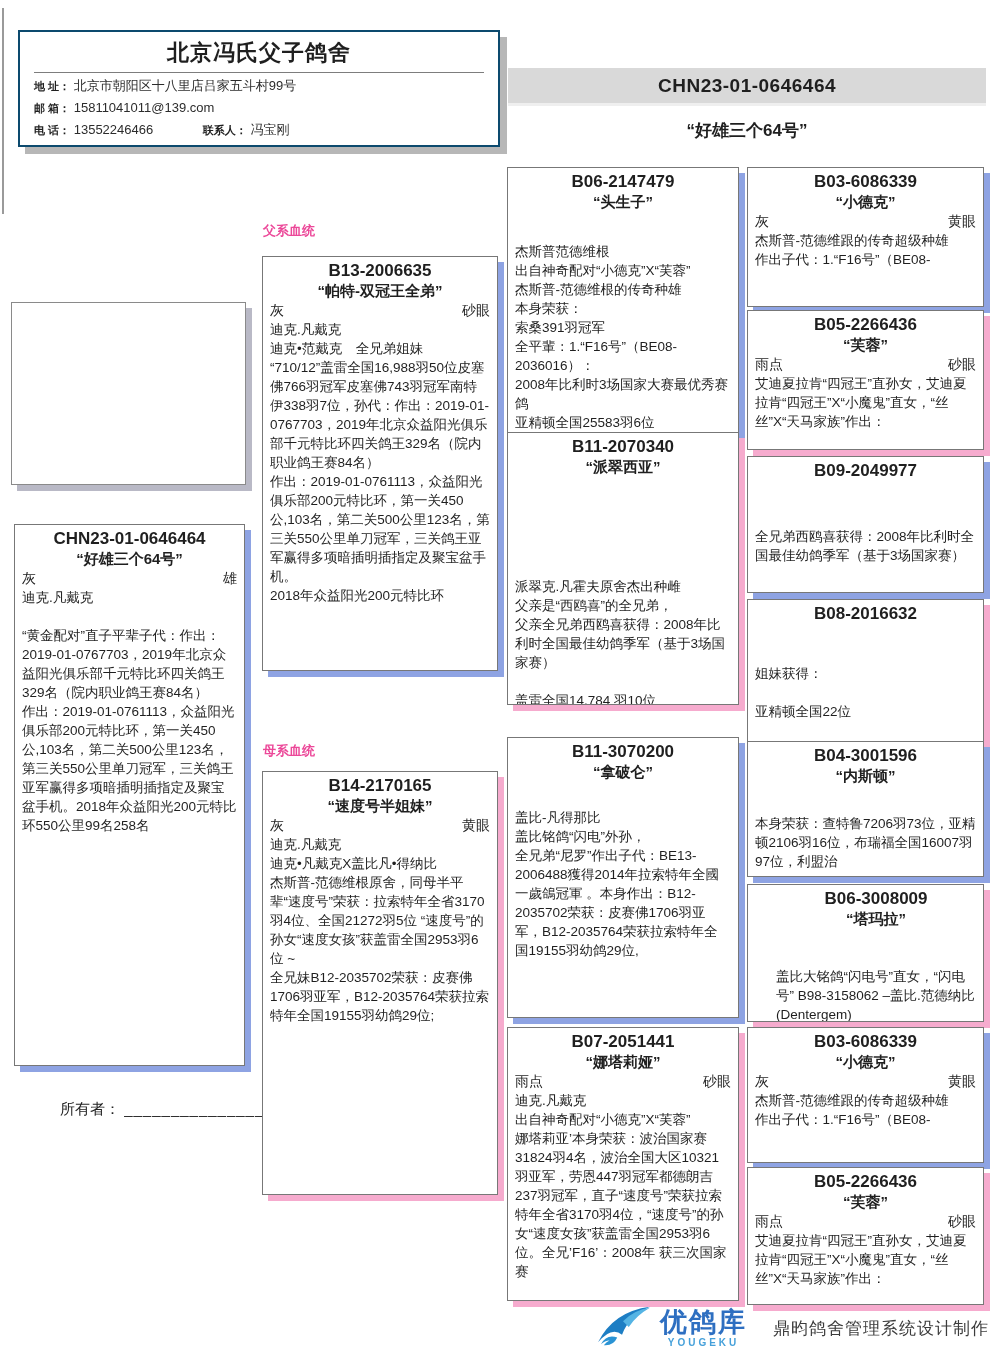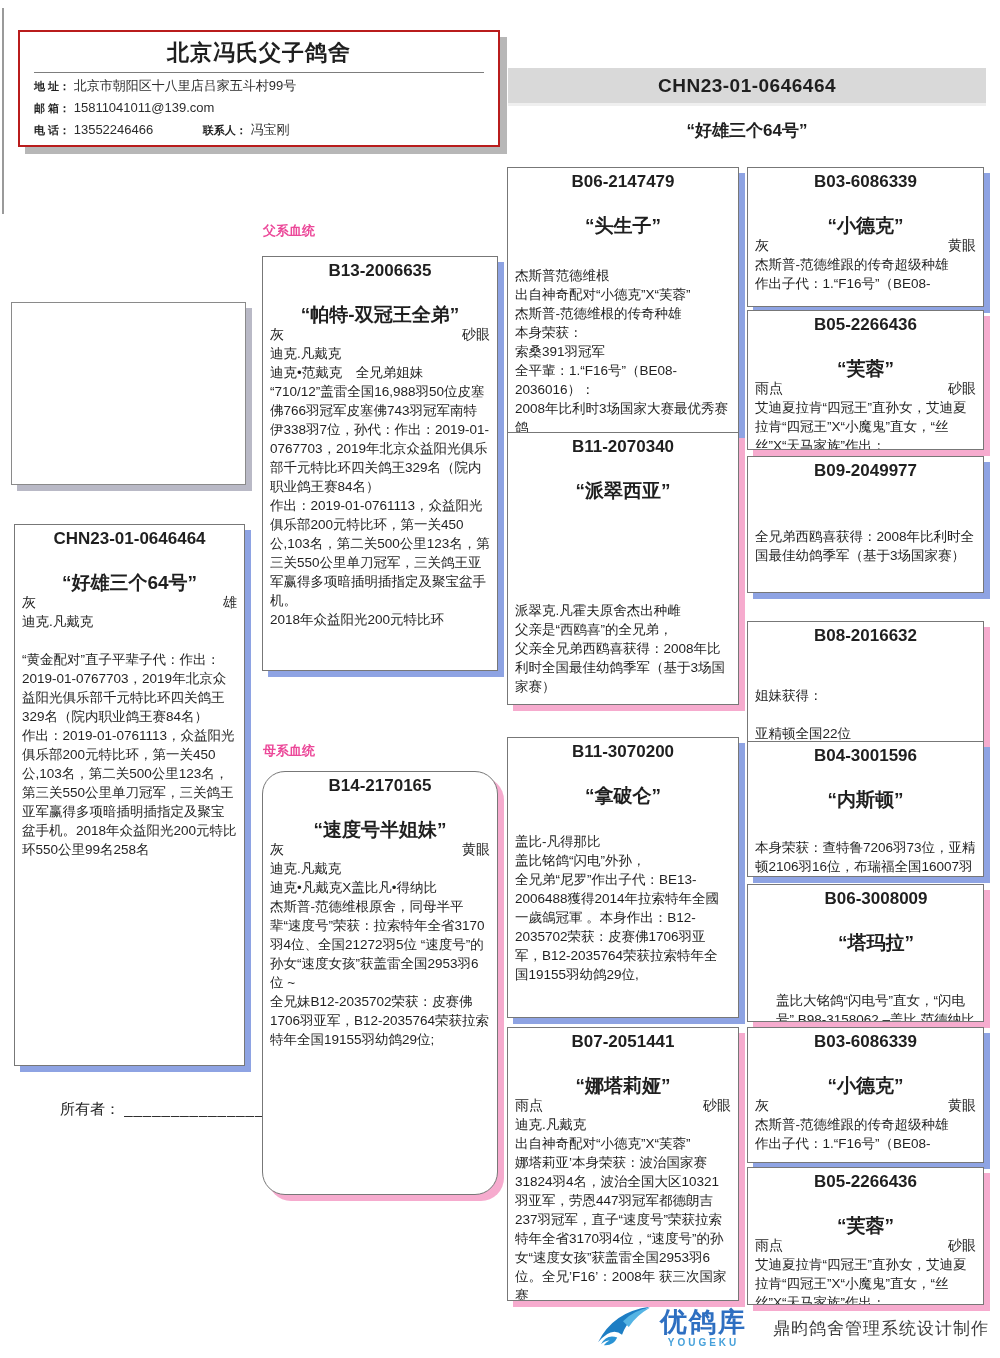--- a/index.html
+++ b/index.html
@@ -17,21 +17,21 @@
   }
   
   #page-vline {
     position:absolute; left:2px; top:8px; width:2px; height:206px;
     background:#9a9a9a;
   }
 
   
   #loft-box {
     position:absolute; left:18px; top:30px; width:482px; height:117px;
-    background:#fff; border:2px solid #b91c1c;
+    background:#fff; border:2px solid #0c4a6e;
     box-shadow:7px 7px 0 0 #b7b7b7;
     box-sizing:border-box; padding:4px 14px 0 14px;
   }
   #loft-box .loft-title {
     text-align:center; font-weight:bold; font-size:22px; letter-spacing:1px;
     padding:2px 0 4px 0; border-bottom:1px solid #7d7d7d;
   }
   .loft-row { margin-top:4px; font-size:13px; line-height:17px; white-space:nowrap; }
   .loft-row .lbl { font-weight:bold; font-size:11px; }
   .loft-row .val { color:#2c2c2c; }
@@ -61,41 +61,41 @@
   #dam-label  { left:263px; top:742px; }
 
   
   .box {
     position:absolute; background:#fff; border:1px solid #777;
     box-sizing:border-box; padding:3px 7px 4px 7px; overflow:hidden;
   }
   .box.blue { box-shadow:6px 6px 0 0 #8ea3e3; }
   .box.pink { box-shadow:6px 6px 0 0 #f6abce; }
   .box .ring { text-align:center; font-weight:bold; font-size:17px; line-height:21px; }
-  .box .name { text-align:center; font-weight:bold; font-size:19px; line-height:20px;margin-top:24px; }
+  .box .name { text-align:center; font-weight:bold; font-size:15px; line-height:20px; }
   .cs-row { display:flex; justify-content:space-between; font-size:14px; line-height:19px; }
   .strain { font-size:13.5px; line-height:19px; }
   .body-text { white-space:pre-line; font-size:13.5px; line-height:19px; }
 
   #box-main { left:14px;  top:524px;  width:231px; height:542px; }
   #box-main .body-text { margin-top:19px; }
   #box-b13  { left:262px; top:256px;  width:236px; height:415px; }
-  #box-b14  { left:262px; top:771px;  width:236px; height:424px;border-radius:23px; }
+  #box-b14  { left:262px; top:771px;  width:236px; height:424px; }
   #box-b06a { left:507px; top:167px;  width:232px; height:273px; }
   #box-b06a .body-text { margin-top:30px; }
   #box-b11a { left:507px; top:432px;  width:232px; height:273px; }
   #box-b11a .body-text { margin-top:100px; }
   #box-b11b { left:507px; top:737px;  width:232px; height:281px; }
   #box-b11b .body-text { margin-top:26px; }
   #box-b07  { left:507px; top:1027px; width:232px; height:274px; }
   #box-b03a { left:747px; top:167px;  width:237px; height:140px; }
   #box-b05a { left:747px; top:310px;  width:237px; height:140px; }
   #box-b09  { left:747px; top:456px;  width:237px; height:137px; }
   #box-b09 .body-text { margin-top:46px; }
-  #box-b08  { left:747px; top:621px;  width:237px; height:176px; }
+  #box-b08  { left:747px; top:599px;  width:237px; height:176px; }
   #box-b08 .body-text { margin-top:40px; }
   #box-b04  { left:747px; top:741px;  width:237px; height:136px; }
   #box-b04 .body-text { margin-top:28px; }
   #box-b06b { left:747px; top:884px;  width:237px; height:138px;padding-left:28px; }
   #box-b06b .body-text { margin-top:38px; }
   #box-b03b { left:747px; top:1027px; width:237px; height:136px; }
   #box-b05b { left:747px; top:1167px; width:237px; height:138px; }
 
   
   #owner-line {

